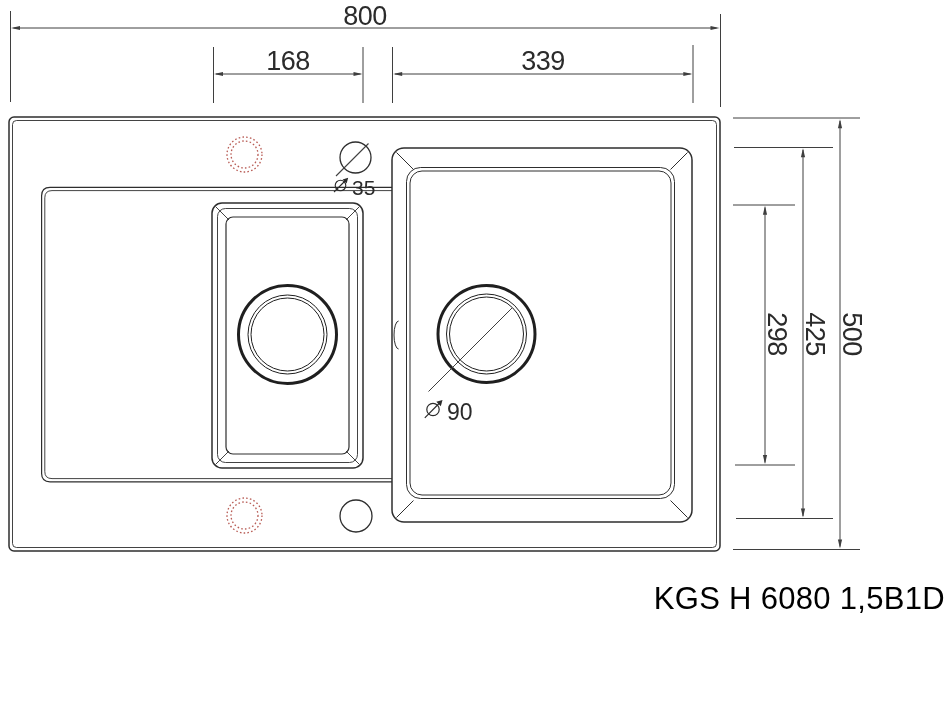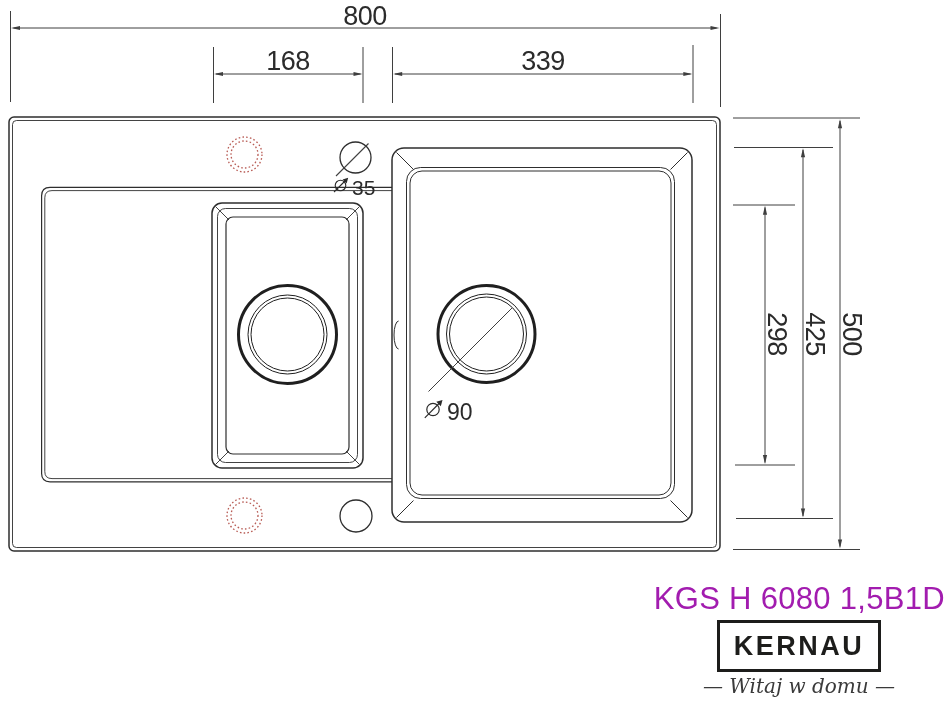--- a/index.html
+++ b/index.html
@@ -22,21 +22,21 @@
     font-family:"Liberation Sans",sans-serif;
     fill:#2b2b2b;
   }
   .model-text{
     position:absolute;
     left:580px;top:581px;width:365px;
     text-align:right;
     font-size:31px;
     font-weight:500;
     letter-spacing:0.3px;
-    color:#a21caf;
+    color:#000000;
     white-space:nowrap;
   }
   .logo-box{
     position:absolute;
     left:717px;top:620px;
     width:164px;height:52px;
     border:3px solid #1d1d1b;
     box-sizing:border-box;
     display:flex;align-items:center;justify-content:center;
   }
@@ -191,19 +191,15 @@
         <circle cx="433" cy="409.5" r="6.2"></circle>
         <line x1="424.8" y1="417.8" x2="440" y2="402.5"></line>
         <polygon points="442.5,400 436.3,401.7 440.8,406.2" fill="#2b2b2b" stroke="none"></polygon>
       </g>
       <text class="hole-text" x="447" y="419.5" font-size="23" stroke="none">90</text>
     </g>
   </svg>
 
   <div class="model-text">KGS H 6080 1,5B1D</div>
 
-  <div class="logo-box">
-    <span class="logo-text">KERNAU</span>
-  </div>
-
-  <div class="tagline">—  Witaj w domu  —</div>
+
 
 </div>
 
 </body></html>

